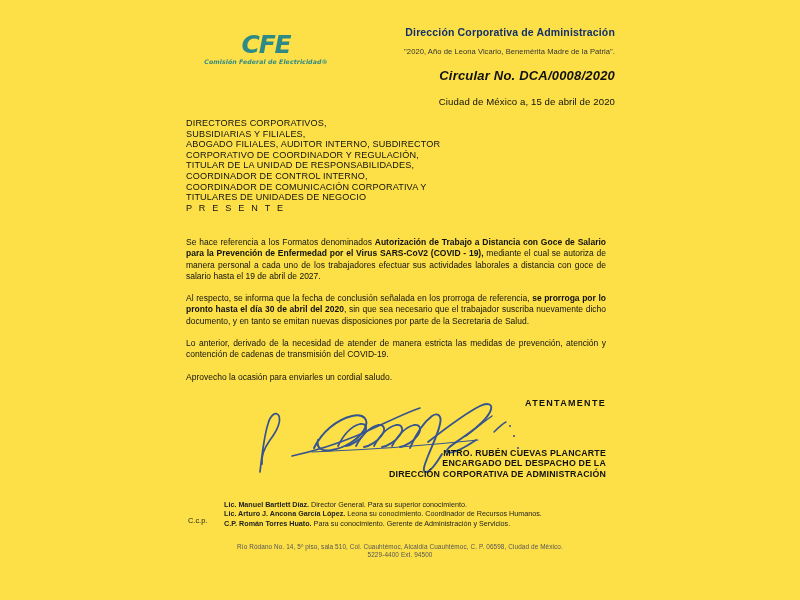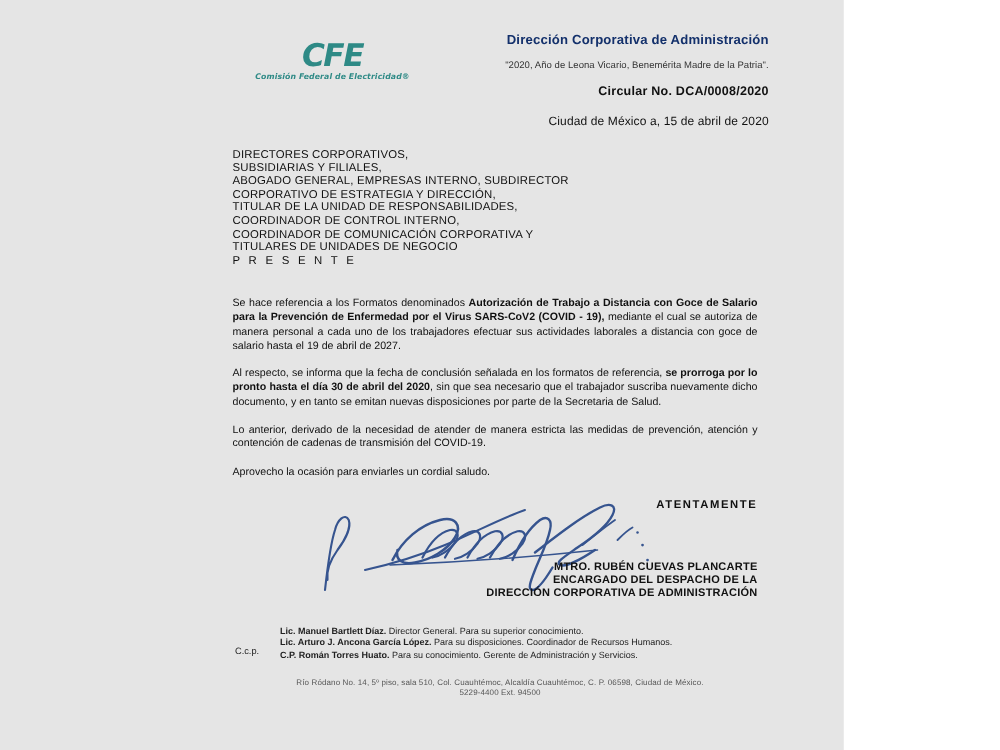--- a/index.html
+++ b/index.html
@@ -12,23 +12,23 @@
     overflow: hidden;
   }
   body {
     font-family: "Liberation Sans", sans-serif;
     color: #1a1a1a;
     -webkit-font-smoothing: antialiased;
   }
 
   .page {
     position: relative;
-    width: 675px;
+    width: 800px;
     height: 600px;
-    background: #e5e5e5;
+    background: #fde047;
     box-sizing: border-box;
   }
 
   
   .header {
     position: absolute;
     left: 0;
     top: 26px;
     width: 800px;
     height: 80px;
@@ -77,25 +77,26 @@
     letter-spacing: 0.15px;
     margin: 0 0 9px 0;
   }
   .hdr-lema {
     font-size: 7.6px;
     color: #333;
     margin: 0 0 12px 0;
     letter-spacing: 0.05px;
   }
   .hdr-circular {
-    font-size: 10px;
+    font-size: 13px;
     font-weight: bold;
     color: #111;
     margin: 0 0 13px 0;
     letter-spacing: 0.2px;
+    font-style: italic;
   }
   .hdr-ciudad {
     font-size: 9.6px;
     color: #111;
     margin: 0;
     letter-spacing: 0.1px;
   }
 
   
   .addressee {
@@ -215,33 +216,33 @@
       <p class="hdr-dir">Dirección Corporativa de Administración</p>
       <p class="hdr-lema">"2020, Año de Leona Vicario, Benemérita Madre de la Patria".</p>
       <p class="hdr-circular">Circular No. DCA/0008/2020</p>
       <p class="hdr-ciudad">Ciudad de México a, 15 de abril de 2020</p>
     </div>
   </div>
 
   <div class="addressee">
     <div>DIRECTORES CORPORATIVOS,</div>
     <div>SUBSIDIARIAS Y FILIALES,</div>
-    <div>ABOGADO GENERAL, EMPRESAS INTERNO, SUBDIRECTOR</div>
-    <div>CORPORATIVO DE ESTRATEGIA Y DIRECCIÓN,</div>
+    <div>ABOGADO FILIALES, AUDITOR INTERNO, SUBDIRECTOR</div>
+    <div>CORPORATIVO DE COORDINADOR Y REGULACIÓN,</div>
     <div>TITULAR DE LA UNIDAD DE RESPONSABILIDADES,</div>
     <div>COORDINADOR DE CONTROL INTERNO,</div>
     <div>COORDINADOR DE COMUNICACIÓN CORPORATIVA Y</div>
     <div>TITULARES DE UNIDADES DE NEGOCIO</div>
     <div class="presente">P R E S E N T E</div>
   </div>
 
   <div class="body-text">
     <p><span>Se hace referencia a los Formatos denominados </span><b>Autorización de Trabajo a Distancia con Goce de Salario para la Prevención de Enfermedad por el Virus SARS-CoV2 (COVID - 19),</b><span> mediante el cual se autoriza de manera personal a cada uno de los trabajadores efectuar sus actividades laborales a distancia con goce de salario hasta el 19 de abril de 2027.</span></p>
 
-    <p><span>Al respecto, se informa que la fecha de conclusión señalada en los formatos de referencia, </span><b>se prorroga por lo pronto hasta el día 30 de abril del 2020</b><span>, sin que sea necesario que el trabajador suscriba nuevamente dicho documento, y en tanto se emitan nuevas disposiciones por parte de la Secretaria de Salud.</span></p>
+    <p><span>Al respecto, se informa que la fecha de conclusión señalada en los prorroga de referencia, </span><b>se prorroga por lo pronto hasta el día 30 de abril del 2020</b><span>, sin que sea necesario que el trabajador suscriba nuevamente dicho documento, y en tanto se emitan nuevas disposiciones por parte de la Secretaria de Salud.</span></p>
 
     <p>Lo anterior, derivado de la necesidad de atender de manera estricta las medidas de prevención, atención y contención de cadenas de transmisión del COVID-19.</p>
 
     <p>Aprovecho la ocasión para enviarles un cordial saludo.</p>
   </div>
 
   <div class="sign-area">
     <p class="atentamente">ATENTAMENTE</p>
 
     <div class="sig-wrap">
@@ -270,21 +271,21 @@
       <div>MTRO. RUBÉN CUEVAS PLANCARTE</div>
       <div>ENCARGADO DEL DESPACHO DE LA</div>
       <div>DIRECCIÓN CORPORATIVA DE ADMINISTRACIÓN</div>
     </div>
   </div>
 
   <div class="ccp">
     <span class="ccp-label">C.c.p.</span>
     <div class="ccp-list">
       <div><b>Lic. Manuel Bartlett Díaz.</b><span> Director General. Para su superior conocimiento.</span></div>
-      <div><b>Lic. Arturo J. Ancona García López.</b><span> Para su disposiciones. Coordinador de Recursos Humanos.</span></div>
+      <div><b>Lic. Arturo J. Ancona García López.</b><span> Leona su conocimiento. Coordinador de Recursos Humanos.</span></div>
       <div><b>C.P. Román Torres Huato.</b><span> Para su conocimiento. Gerente de Administración y Servicios.</span></div>
     </div>
   </div>
 
   <div class="footer">
     <div>Río Ródano No. 14, 5º piso, sala 510, Col. Cuauhtémoc, Alcaldía Cuauhtémoc, C. P. 06598, Ciudad de México.</div>
     <div>5229-4400 Ext. 94500</div>
   </div>
 
 </div>

